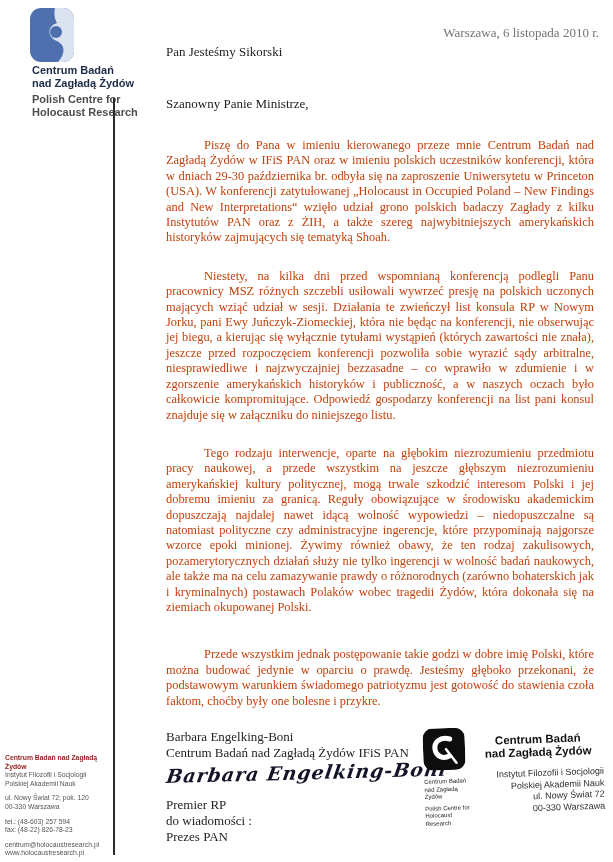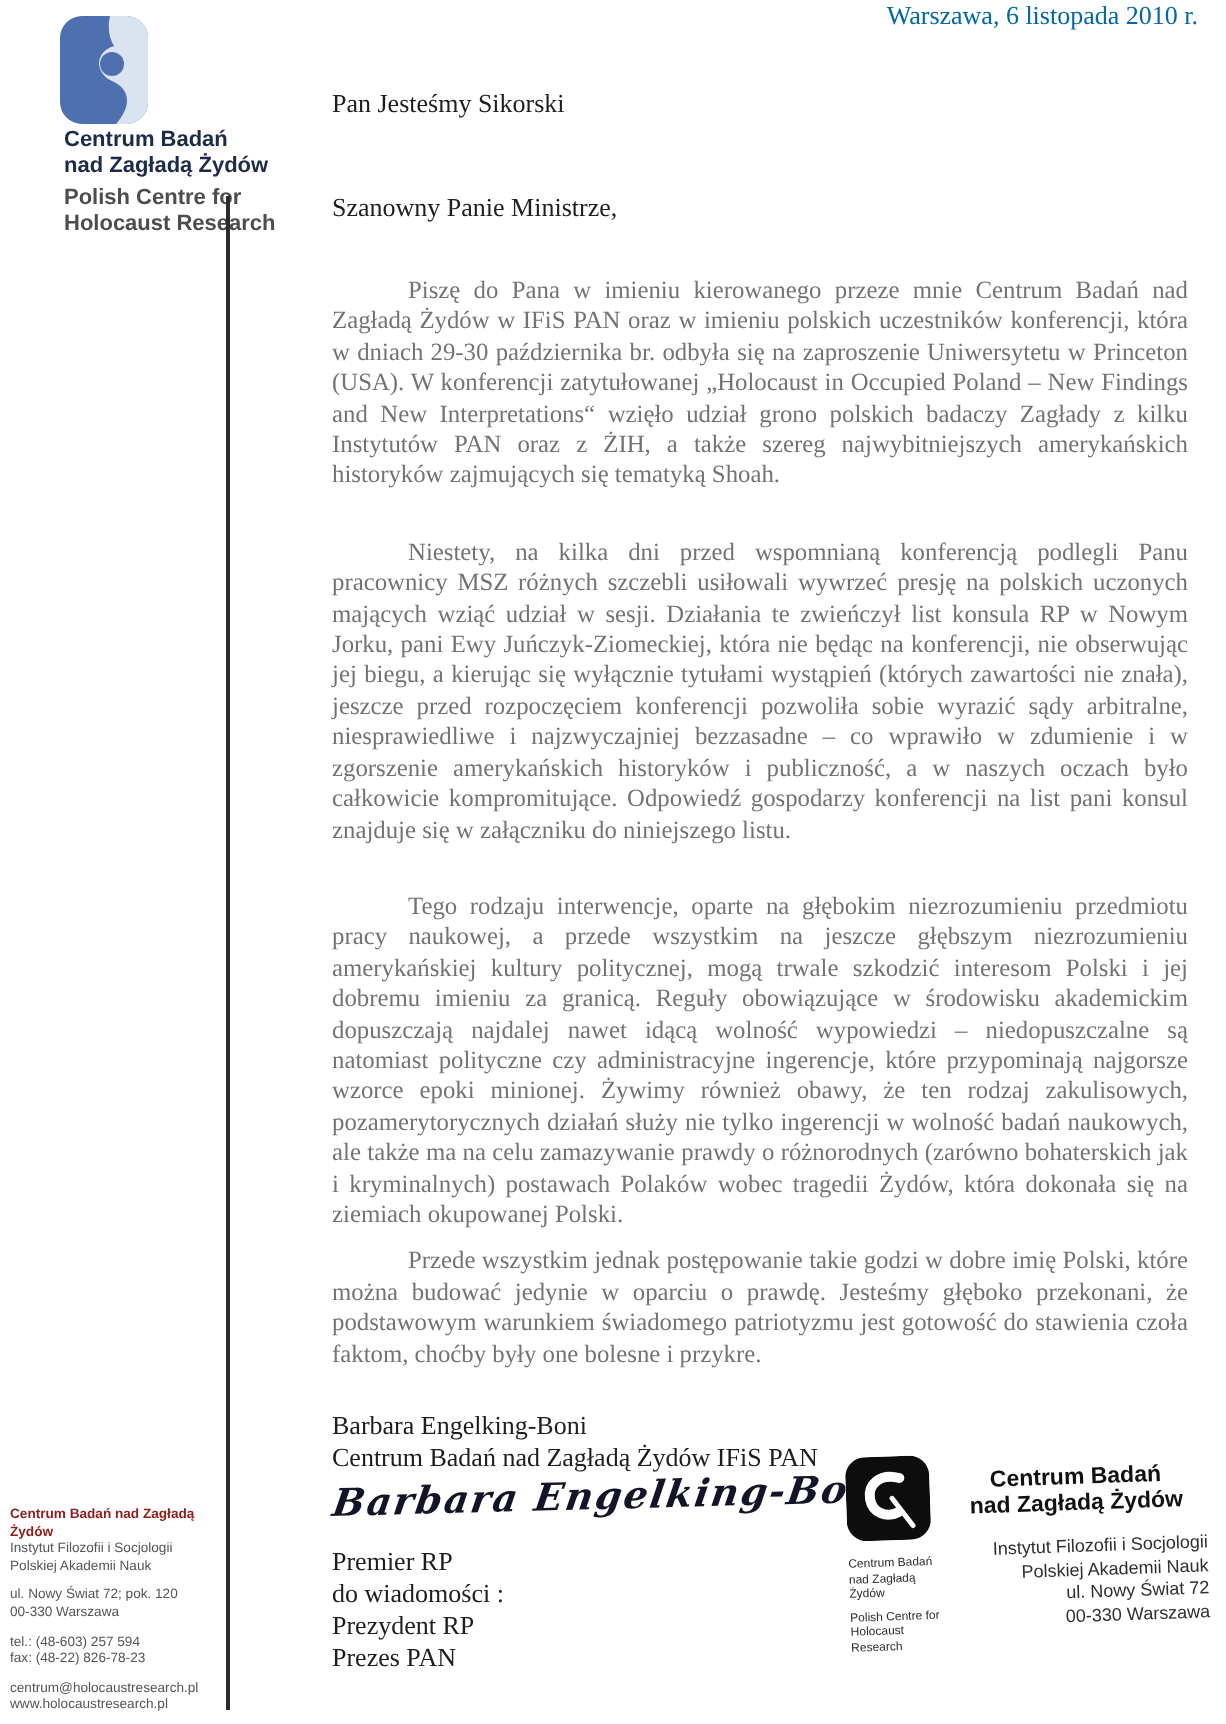--- a/index.html
+++ b/index.html
@@ -10,30 +10,30 @@
   }
   
   .logo{position:absolute;left:30px;top:8px;}
   .brand-pl{position:absolute;left:32px;top:64px;
     font-family:"Liberation Sans", sans-serif;font-weight:bold;
     font-size:11px;line-height:13px;color:#1c2b47;}
   .brand-en{position:absolute;left:32px;top:93px;
     font-family:"Liberation Sans", sans-serif;font-weight:bold;
     font-size:11px;line-height:13px;color:#4d4d4d;}
   .vrule{position:absolute;left:113px;top:98px;width:2px;height:757px;background:#2b2b2b;}
-  .date{position:absolute;top:0;right:14px;font-size:13px;color:#0369a1;}
+  .date{position:absolute;top:25px;right:14px;font-size:13px;color:#737373;}
   
   .main{position:absolute;left:166px;top:44px;width:428px;}
   .recipient{font-size:13px;line-height:16px;}
   .salutation{margin-top:36px;font-size:13px;line-height:16px;}
   .body-par{margin:0;margin-top:26px;font-size:12.4px;line-height:15.4px;
-    text-align:justify;text-indent:38px;color:#737373;}
+    text-align:justify;text-indent:38px;color:#c2410c;}
   .body-par.p2{margin-top:23px;}
   .body-par.p3{margin-top:23px;}
-  .body-par.p4{margin-top:8px;}
+  .body-par.p4{margin-top:32px;}
   .sig-typed{margin-top:20px;font-size:13px;line-height:16px;}
   .sig-hand{
     margin-top:4px;height:28px;font-family:"DejaVu Serif", serif;
     font-style:italic;font-weight:bold;font-size:19px;color:#141428;
     transform:rotate(-1.5deg) skewX(-10deg);transform-origin:left center;
     letter-spacing:1px;white-space:nowrap;
   }
   .cc{margin-top:4px;font-size:13px;line-height:16px;}
   
   .footer-left{position:absolute;left:5px;top:754px;width:106px;
@@ -97,21 +97,20 @@
 
     <div class="sig-typed">
       <div>Barbara Engelking-Boni</div>
       <div>Centrum Badań nad Zagładą Żydów IFiS PAN</div>
     </div>
     <div class="sig-hand">Barbara Engelking-Boni</div>
 
     <div class="cc">
       <div>Premier RP</div>
       <div>do wiadomości :</div>
-      <div>Prezydent RP</div>
       <div>Prezes PAN</div>
     </div>
   </div>
 
   <div class="footer-left">
     <div class="org">Centrum Badań nad Zagładą Żydów</div>
     <div>Instytut Filozofii i Socjologii</div>
     <div>Polskiej Akademii Nauk</div>
     <div class="gap"></div>
     <div>ul. Nowy Świat 72; pok. 120</div>

